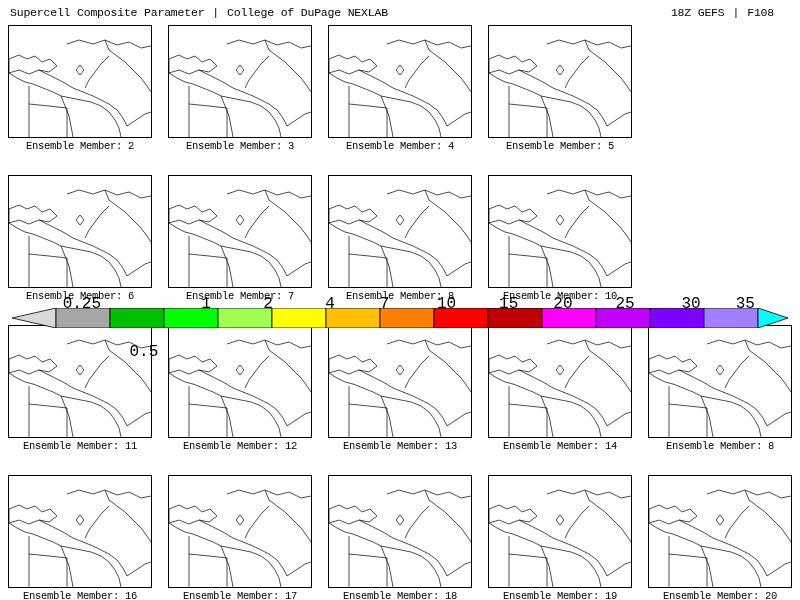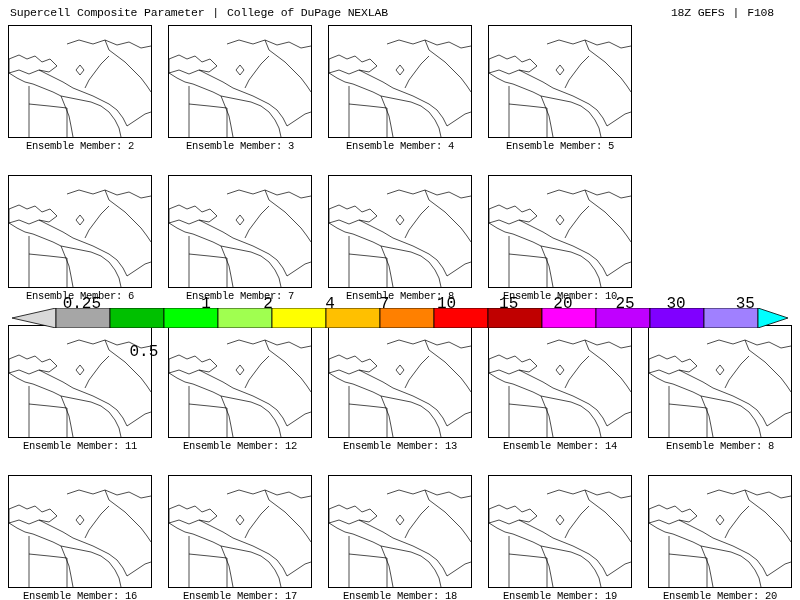--- a/index.html
+++ b/index.html
@@ -540,21 +540,21 @@
       <span style="left: 69.84px;">0.25</span>
       <span style="left: 131.92px; margin-top: 48px;">0.5</span>
       <span style="left: 194px;">1</span>
       <span style="left: 256.08px;">2</span>
       <span style="left: 318.16px;">4</span>
       <span style="left: 372.48px;">7</span>
       <span style="left: 434.56px;">10</span>
       <span style="left: 496.64px;">15</span>
       <span style="left: 550.96px;">20</span>
       <span style="left: 613.04px; text-align: center;">25</span>
-      <span style="left: 664px;">30</span>
+      <span style="left: 679px;">30</span>
       <span style="left: 733.32px;">35</span>
     </div>
   <div class="cb-bar">
     <svg width="776" height="20" viewBox="0 0 776 20" id="cb-svg">
         <polygon points="0,10 44,0 44,20" fill="#d9d9d9" stroke="#000" stroke-width="0.8"></polygon>
         <rect x="44" y="0" width="54" height="20" fill="#a6a6a6" stroke="#000" stroke-width="0.8"></rect>
         <rect x="98" y="0" width="54" height="20" fill="#00c000" stroke="#000" stroke-width="0.8"></rect>
         <rect x="152" y="0" width="54" height="20" fill="#00ff00" stroke="#000" stroke-width="0.8"></rect>
         <rect x="206" y="0" width="54" height="20" fill="#a0ff50" stroke="#000" stroke-width="0.8"></rect>
         <rect x="260" y="0" width="54" height="20" fill="#ffff00" stroke="#000" stroke-width="0.8"></rect>

